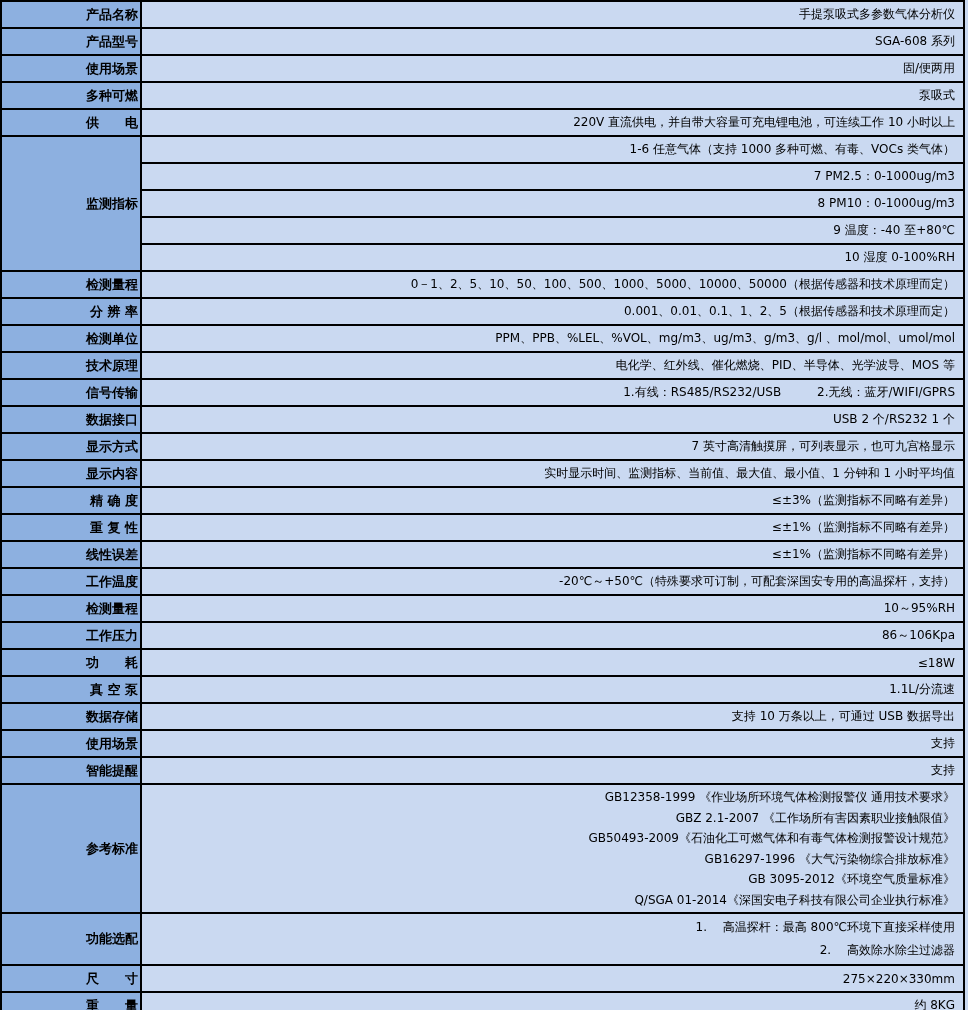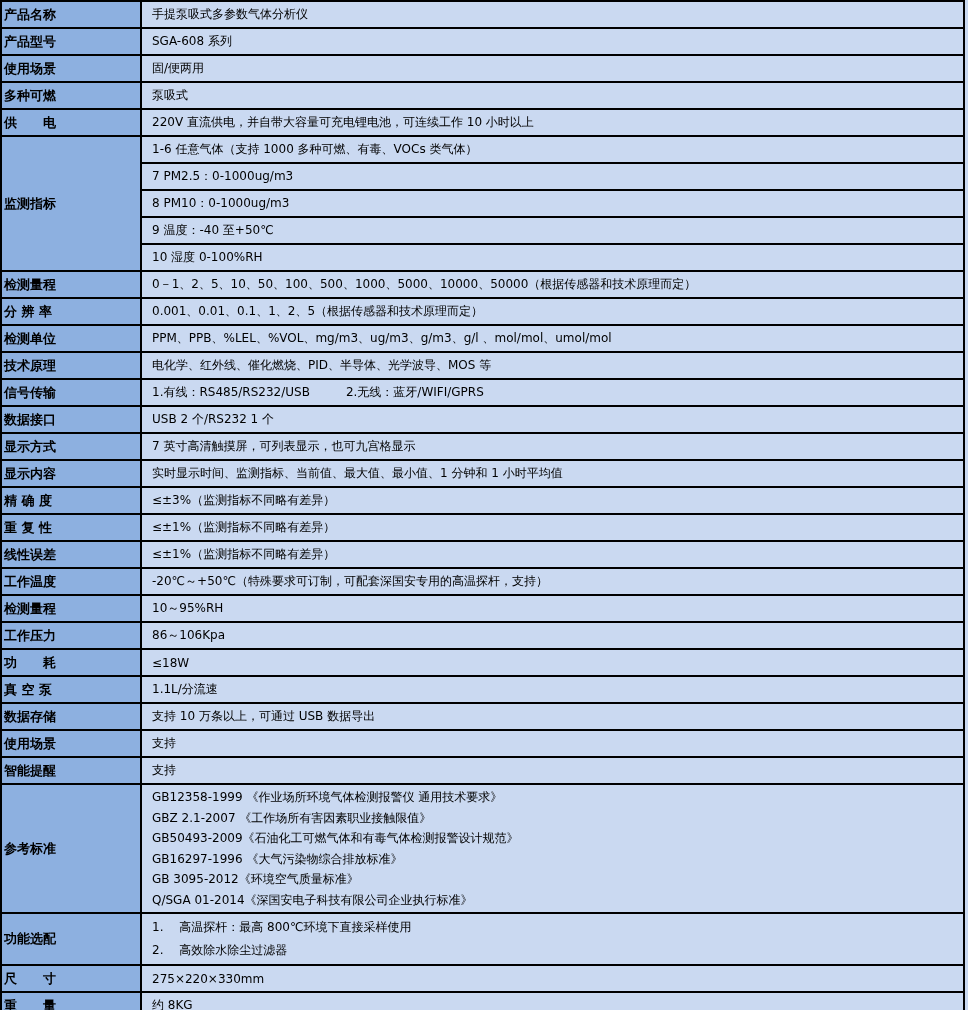--- a/index.html
+++ b/index.html
@@ -19,30 +19,30 @@
     border: 2px solid var(--border-color, #000000);
     box-sizing: border-box;
     color: #000000;
     overflow: hidden;
   }
   th.label-cell {
     background: var(--label-bg, #8DB0E0);
     width: 140px;
     font-size: 13px;
     font-weight: bold;
-    text-align: left;
+    text-align: right;
     vertical-align: middle;
     white-space: pre;
     padding: 0 2px;
   }
   td.value-cell {
     background: var(--value-bg, #CAD9F1);
     font-size: 12px;
     font-weight: normal;
-    text-align: left;
+    text-align: right;
     vertical-align: middle;
     padding: 2px 8px 2px 10px;
     white-space: pre-wrap;
   }
   tr.row-single { height: 27px; }
   tr.row-ref    { height: 124px; }
   tr.row-opt    { height: 46px; }
   td.value-cell .line {
     line-height: 20.5px;
     white-space: pre-wrap;
@@ -84,21 +84,21 @@
         <th class="label-cell" rowspan="5">监测指标</th>
         <td class="value-cell">1-6 任意气体（支持 1000 多种可燃、有毒、VOCs 类气体）</td>
       </tr>
       <tr class="row-single">
         <td class="value-cell">7 PM2.5：0-1000ug/m3</td>
       </tr>
       <tr class="row-single">
         <td class="value-cell">8 PM10：0-1000ug/m3</td>
       </tr>
       <tr class="row-single">
-        <td class="value-cell">9 温度：-40 至+50℃</td>
+        <td class="value-cell">9 温度：-40 至+80℃</td>
       </tr>
       <tr class="row-single">
         <td class="value-cell">10 湿度 0-100%RH</td>
       </tr>
       <tr class="row-single">
         <th class="label-cell">检测量程</th>
         <td class="value-cell">0－1、2、5、10、50、100、500、1000、5000、10000、50000（根据传感器和技术原理而定）</td>
       </tr>
       <tr class="row-single">
         <th class="label-cell">分 辨 率</th>

